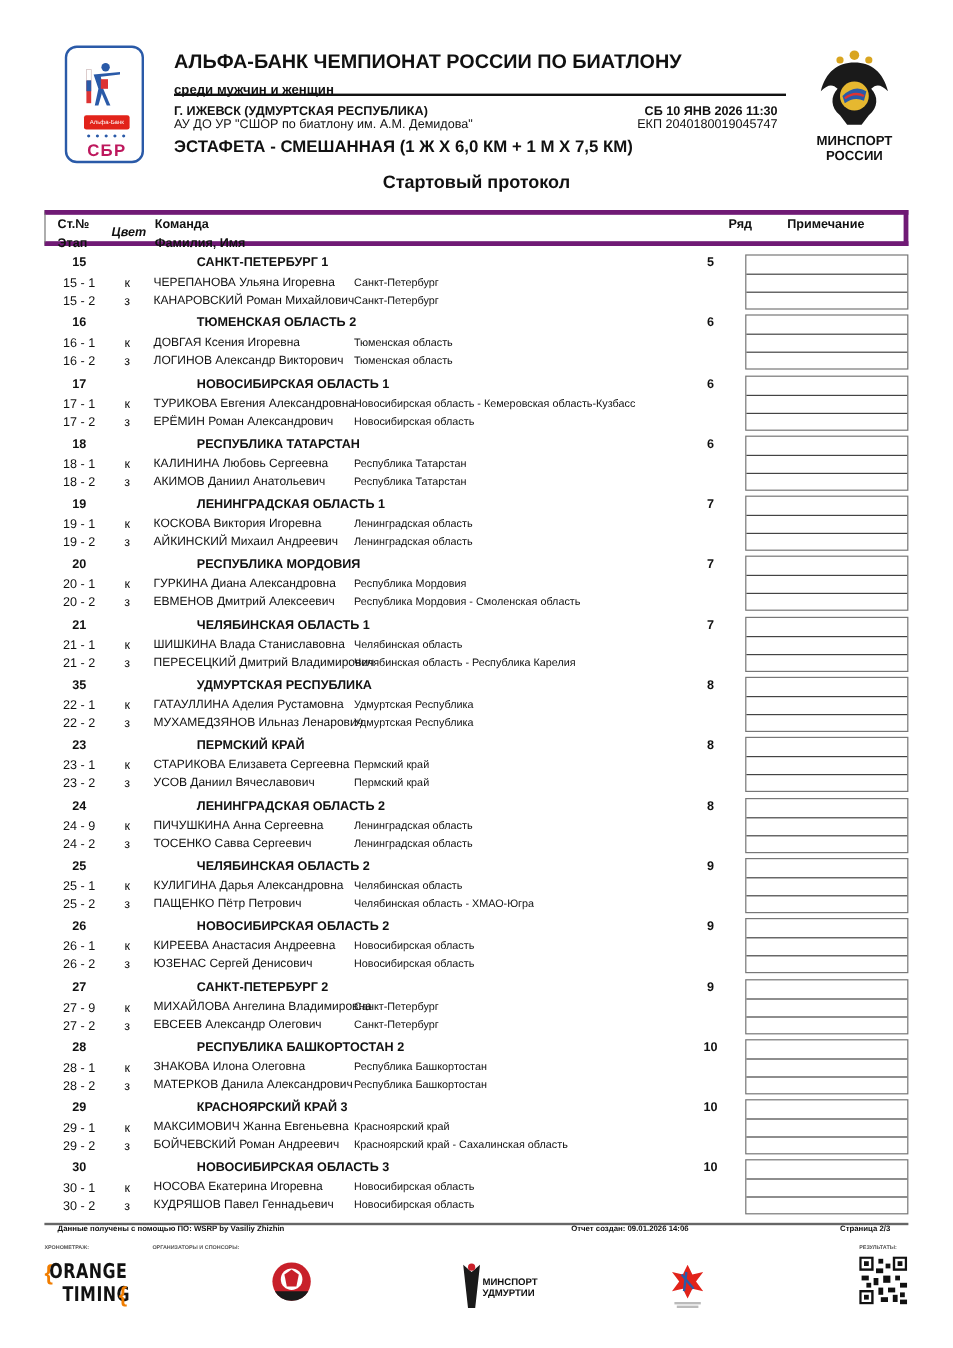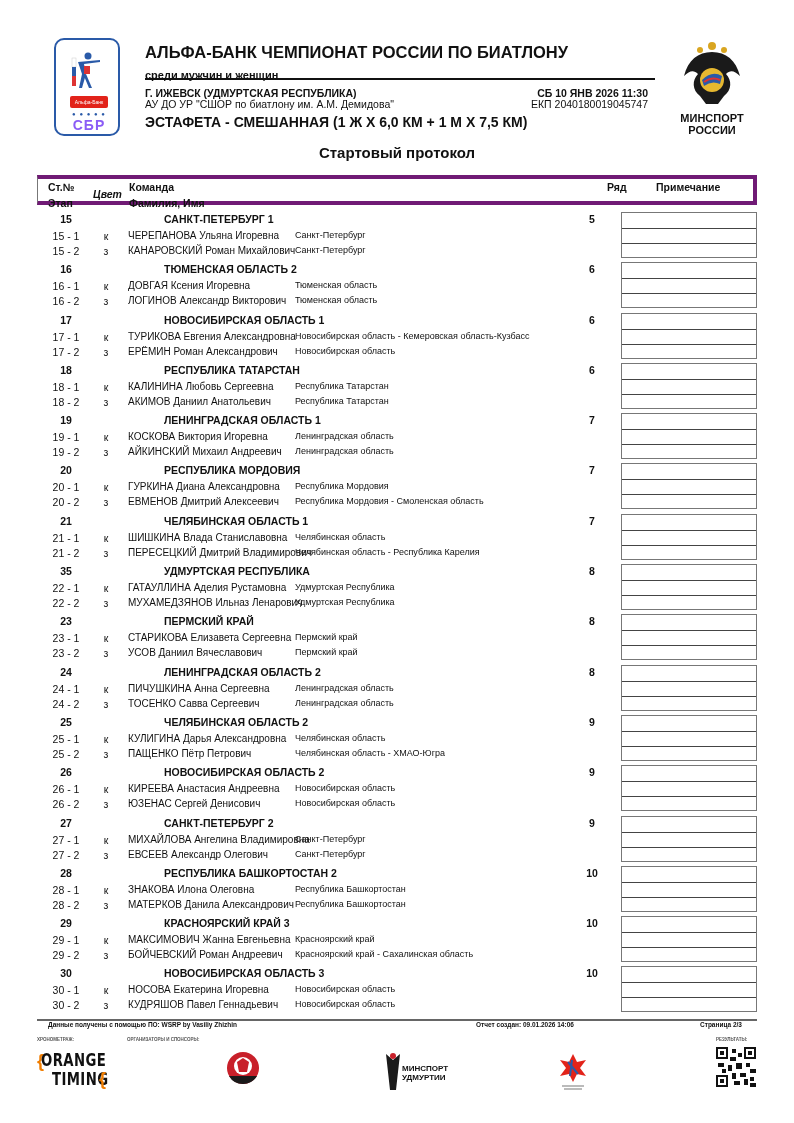--- a/index.html
+++ b/index.html
@@ -3,21 +3,21 @@
 <meta charset="utf-8">
 <style>
   * { box-sizing: border-box; margin: 0; padding: 0; }
   html, body { width: 794px; height: 1123px; background: #fff; }
   body { font-family: "Liberation Sans", sans-serif; color: #111; position: relative; overflow: hidden; }
 
   .logo-left { position: absolute; left: 54px; top: 38px; width: 66px; height: 98px; border: 2px solid #2a5aa8; border-radius: 10px; background: #fff; }
   .logo-left .fig { position: absolute; left: 14px; top: 10px; width: 36px; height: 40px; }
   .logo-left .alfa { position: absolute; left: 14px; top: 56px; width: 38px; height: 12px; background: #e2231a; border-radius: 2px; color: #fff; font-size: 5px; text-align: center; line-height: 12px; }
   .logo-left .dots { position: absolute; left: 14px; top: 71px; width: 38px; text-align: center; color: #2a5aa8; font-size: 6px; letter-spacing: 1px; line-height: 6px; }
-  .logo-left .sbr { position: absolute; left: 10px; top: 77px; width: 46px; text-align: center; color: #8b5cf6; font-weight: bold; font-size: 14px; letter-spacing: 1px; }
+  .logo-left .sbr { position: absolute; left: 10px; top: 77px; width: 46px; text-align: center; color: #be185d; font-weight: bold; font-size: 14px; letter-spacing: 1px; }
 
   .h-title { position: absolute; left: 145px; top: 43px; width: 510px; font-size: 16.5px; font-weight: bold; padding-bottom: 16px; border-bottom: 2px solid #111; }
   .h-sub { position: absolute; left: 145px; top: 69px; font-size: 11px; font-weight: bold; }
   .h-place { position: absolute; left: 145px; top: 87px; font-size: 10.5px; font-weight: bold; }
   .h-org { position: absolute; left: 145px; top: 98px; font-size: 10.5px; }
   .h-date { position: absolute; right: 146px; top: 87px; font-size: 10.5px; font-weight: bold; text-align: right; }
   .h-ekp { position: absolute; right: 146px; top: 98px; font-size: 10.5px; text-align: center; }
   .h-race { position: absolute; left: 145px; top: 114px; font-size: 14px; font-weight: bold; }
 
   .logo-right { position: absolute; left: 672px; top: 40px; width: 80px; height: 100px; text-align: center; }
@@ -325,21 +325,21 @@
       <div class="ln ln2"></div>
     </div>
     </div>
     <div class="team">
       <div class="row r0">
       <span class="col-bib">24</span>
       <span class="col-team">ЛЕНИНГРАДСКАЯ ОБЛАСТЬ 2</span>
       <span class="col-row">8</span>
     </div>
       <div class="row r1">
-      <span class="col-bib-s">24 - 1</span>
+      <span class="col-bib-s">24 - 9</span>
       <span class="col-color">к</span>
       <span class="col-name">ПИЧУШКИНА Анна Сергеевна</span>
       <span class="col-region">Ленинградская область</span>
     </div>
       <div class="row r2">
       <span class="col-bib-s">24 - 2</span>
       <span class="col-color">з</span>
       <span class="col-name">ТОСЕНКО Савва Сергеевич</span>
       <span class="col-region">Ленинградская область</span>
     </div>
@@ -394,21 +394,21 @@
       <div class="ln ln2"></div>
     </div>
     </div>
     <div class="team">
       <div class="row r0">
       <span class="col-bib">27</span>
       <span class="col-team">САНКТ-ПЕТЕРБУРГ 2</span>
       <span class="col-row">9</span>
     </div>
       <div class="row r1">
-      <span class="col-bib-s">27 - 1</span>
+      <span class="col-bib-s">27 - 9</span>
       <span class="col-color">к</span>
       <span class="col-name">МИХАЙЛОВА Ангелина Владимировна</span>
       <span class="col-region">Санкт-Петербург</span>
     </div>
       <div class="row r2">
       <span class="col-bib-s">27 - 2</span>
       <span class="col-color">з</span>
       <span class="col-name">ЕВСЕЕВ Александр Олегович</span>
       <span class="col-region">Санкт-Петербург</span>
     </div>

